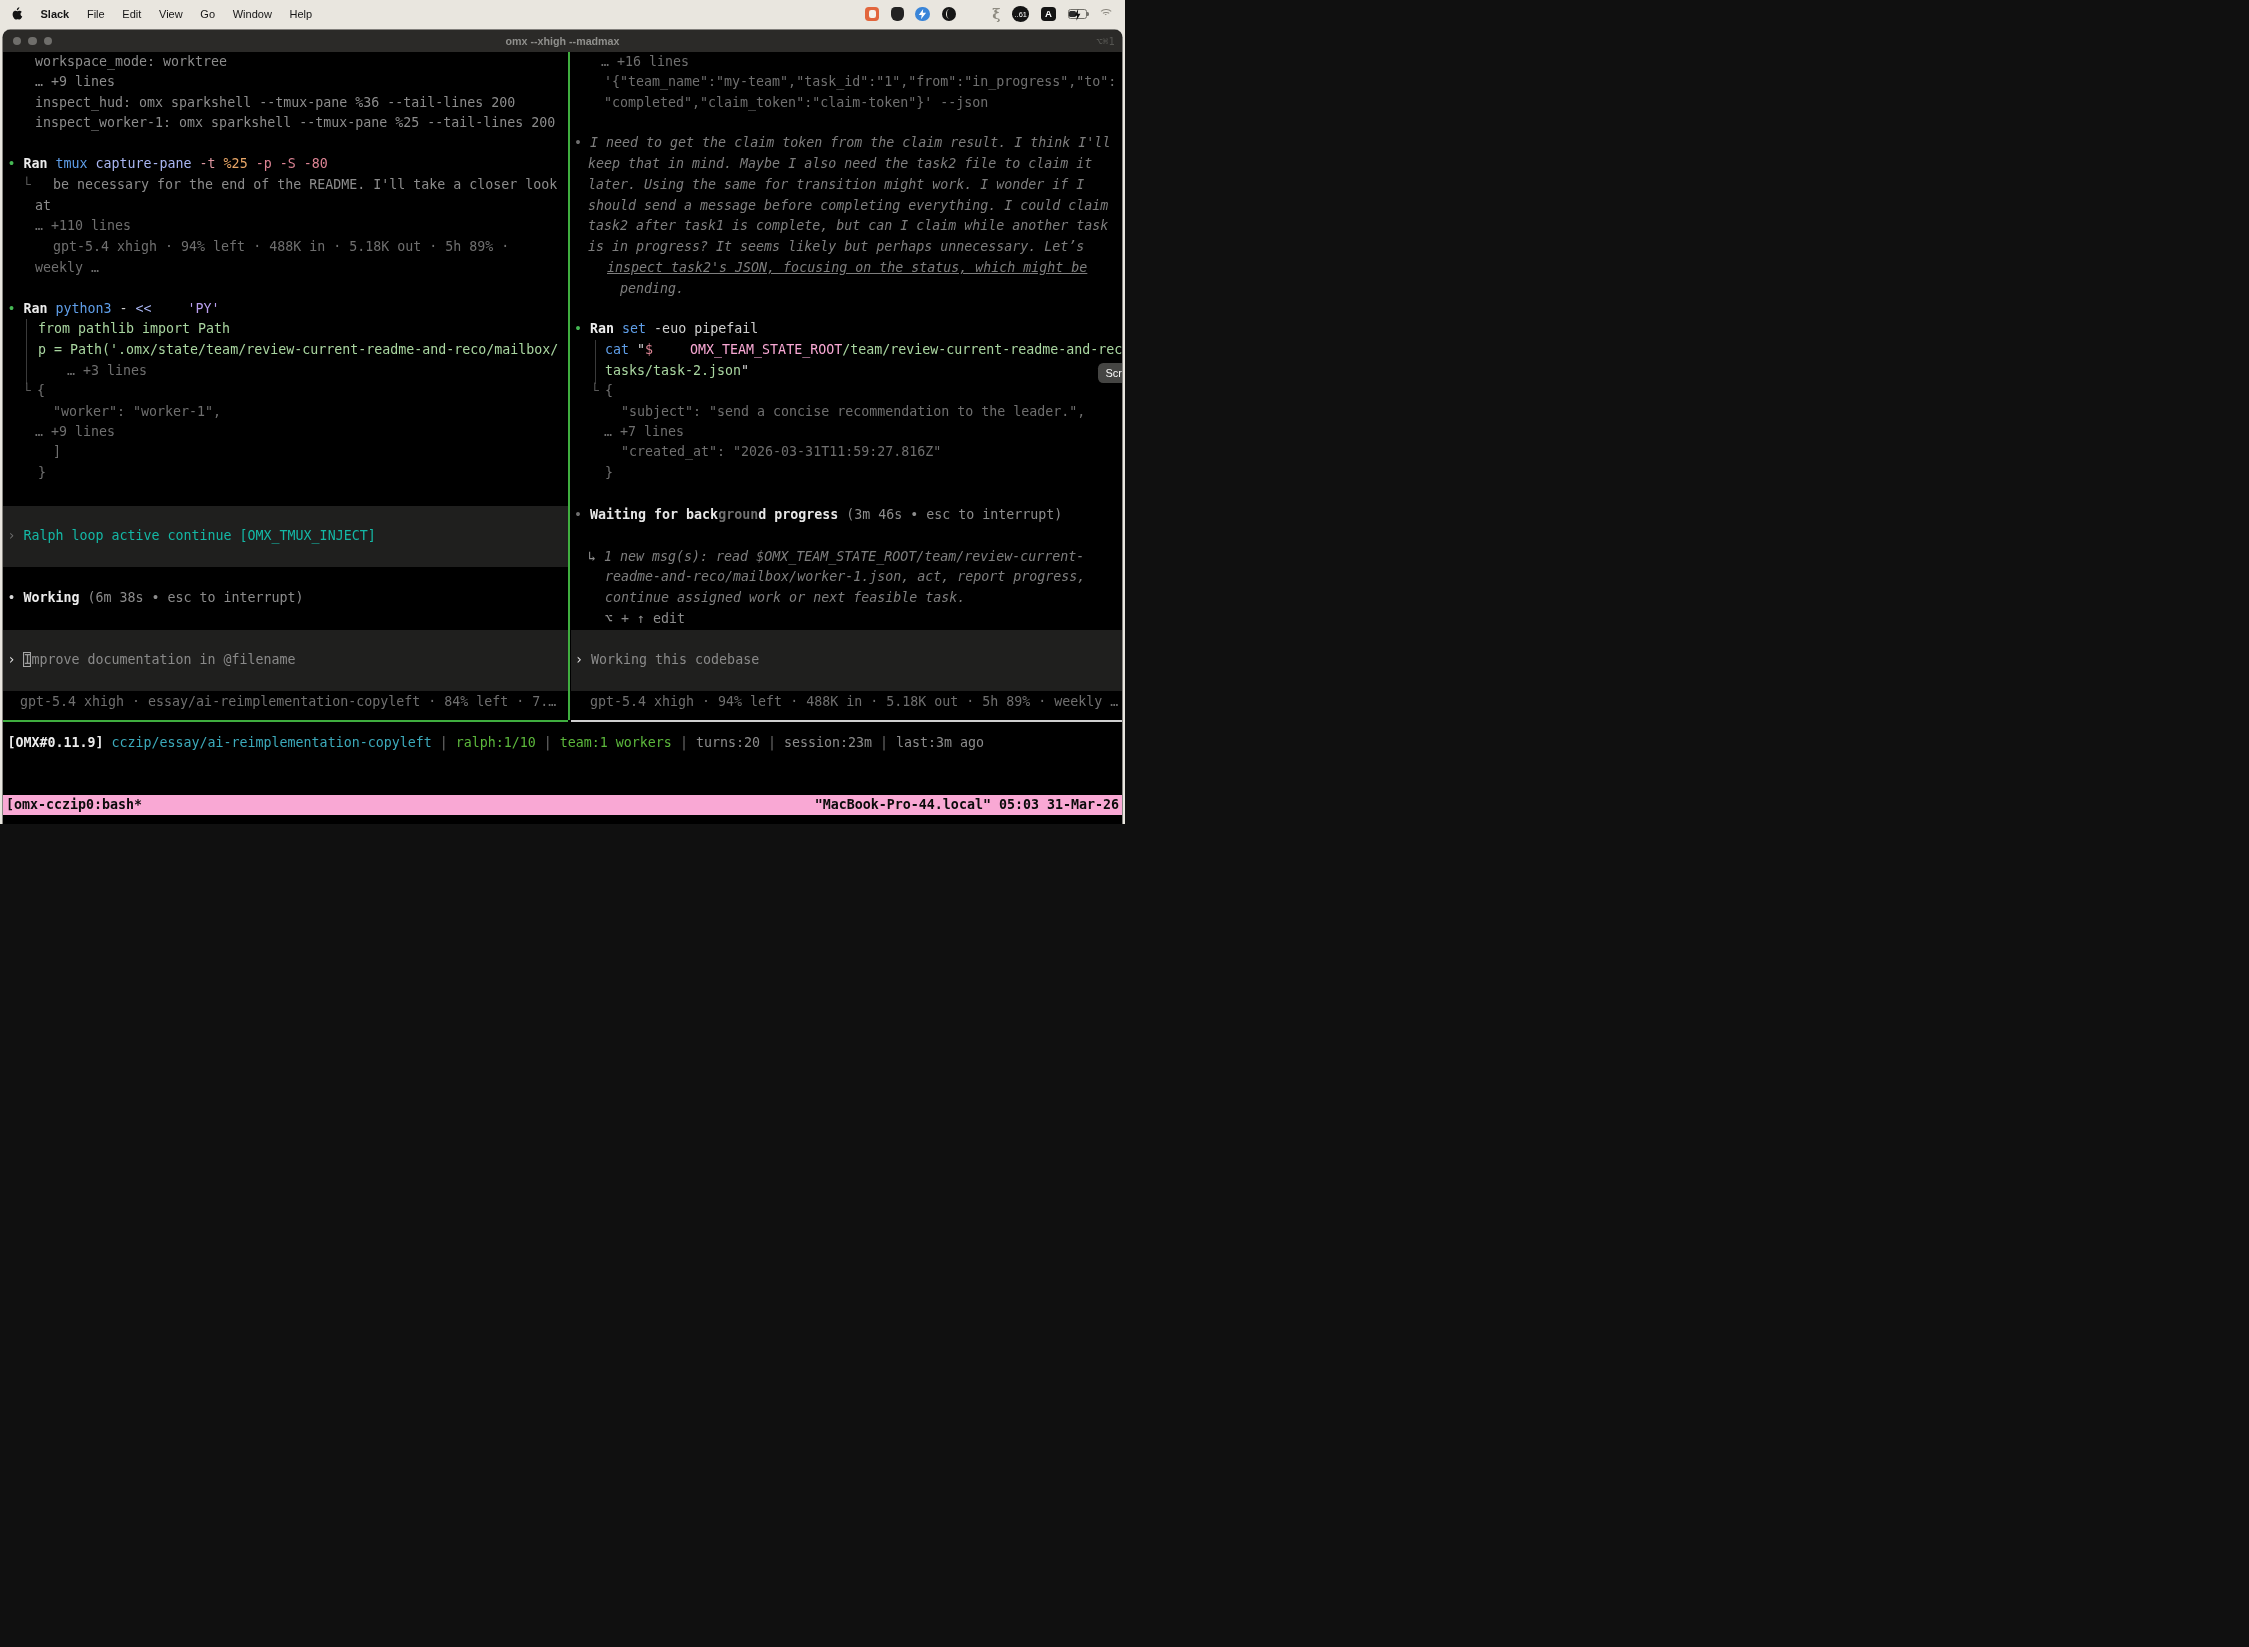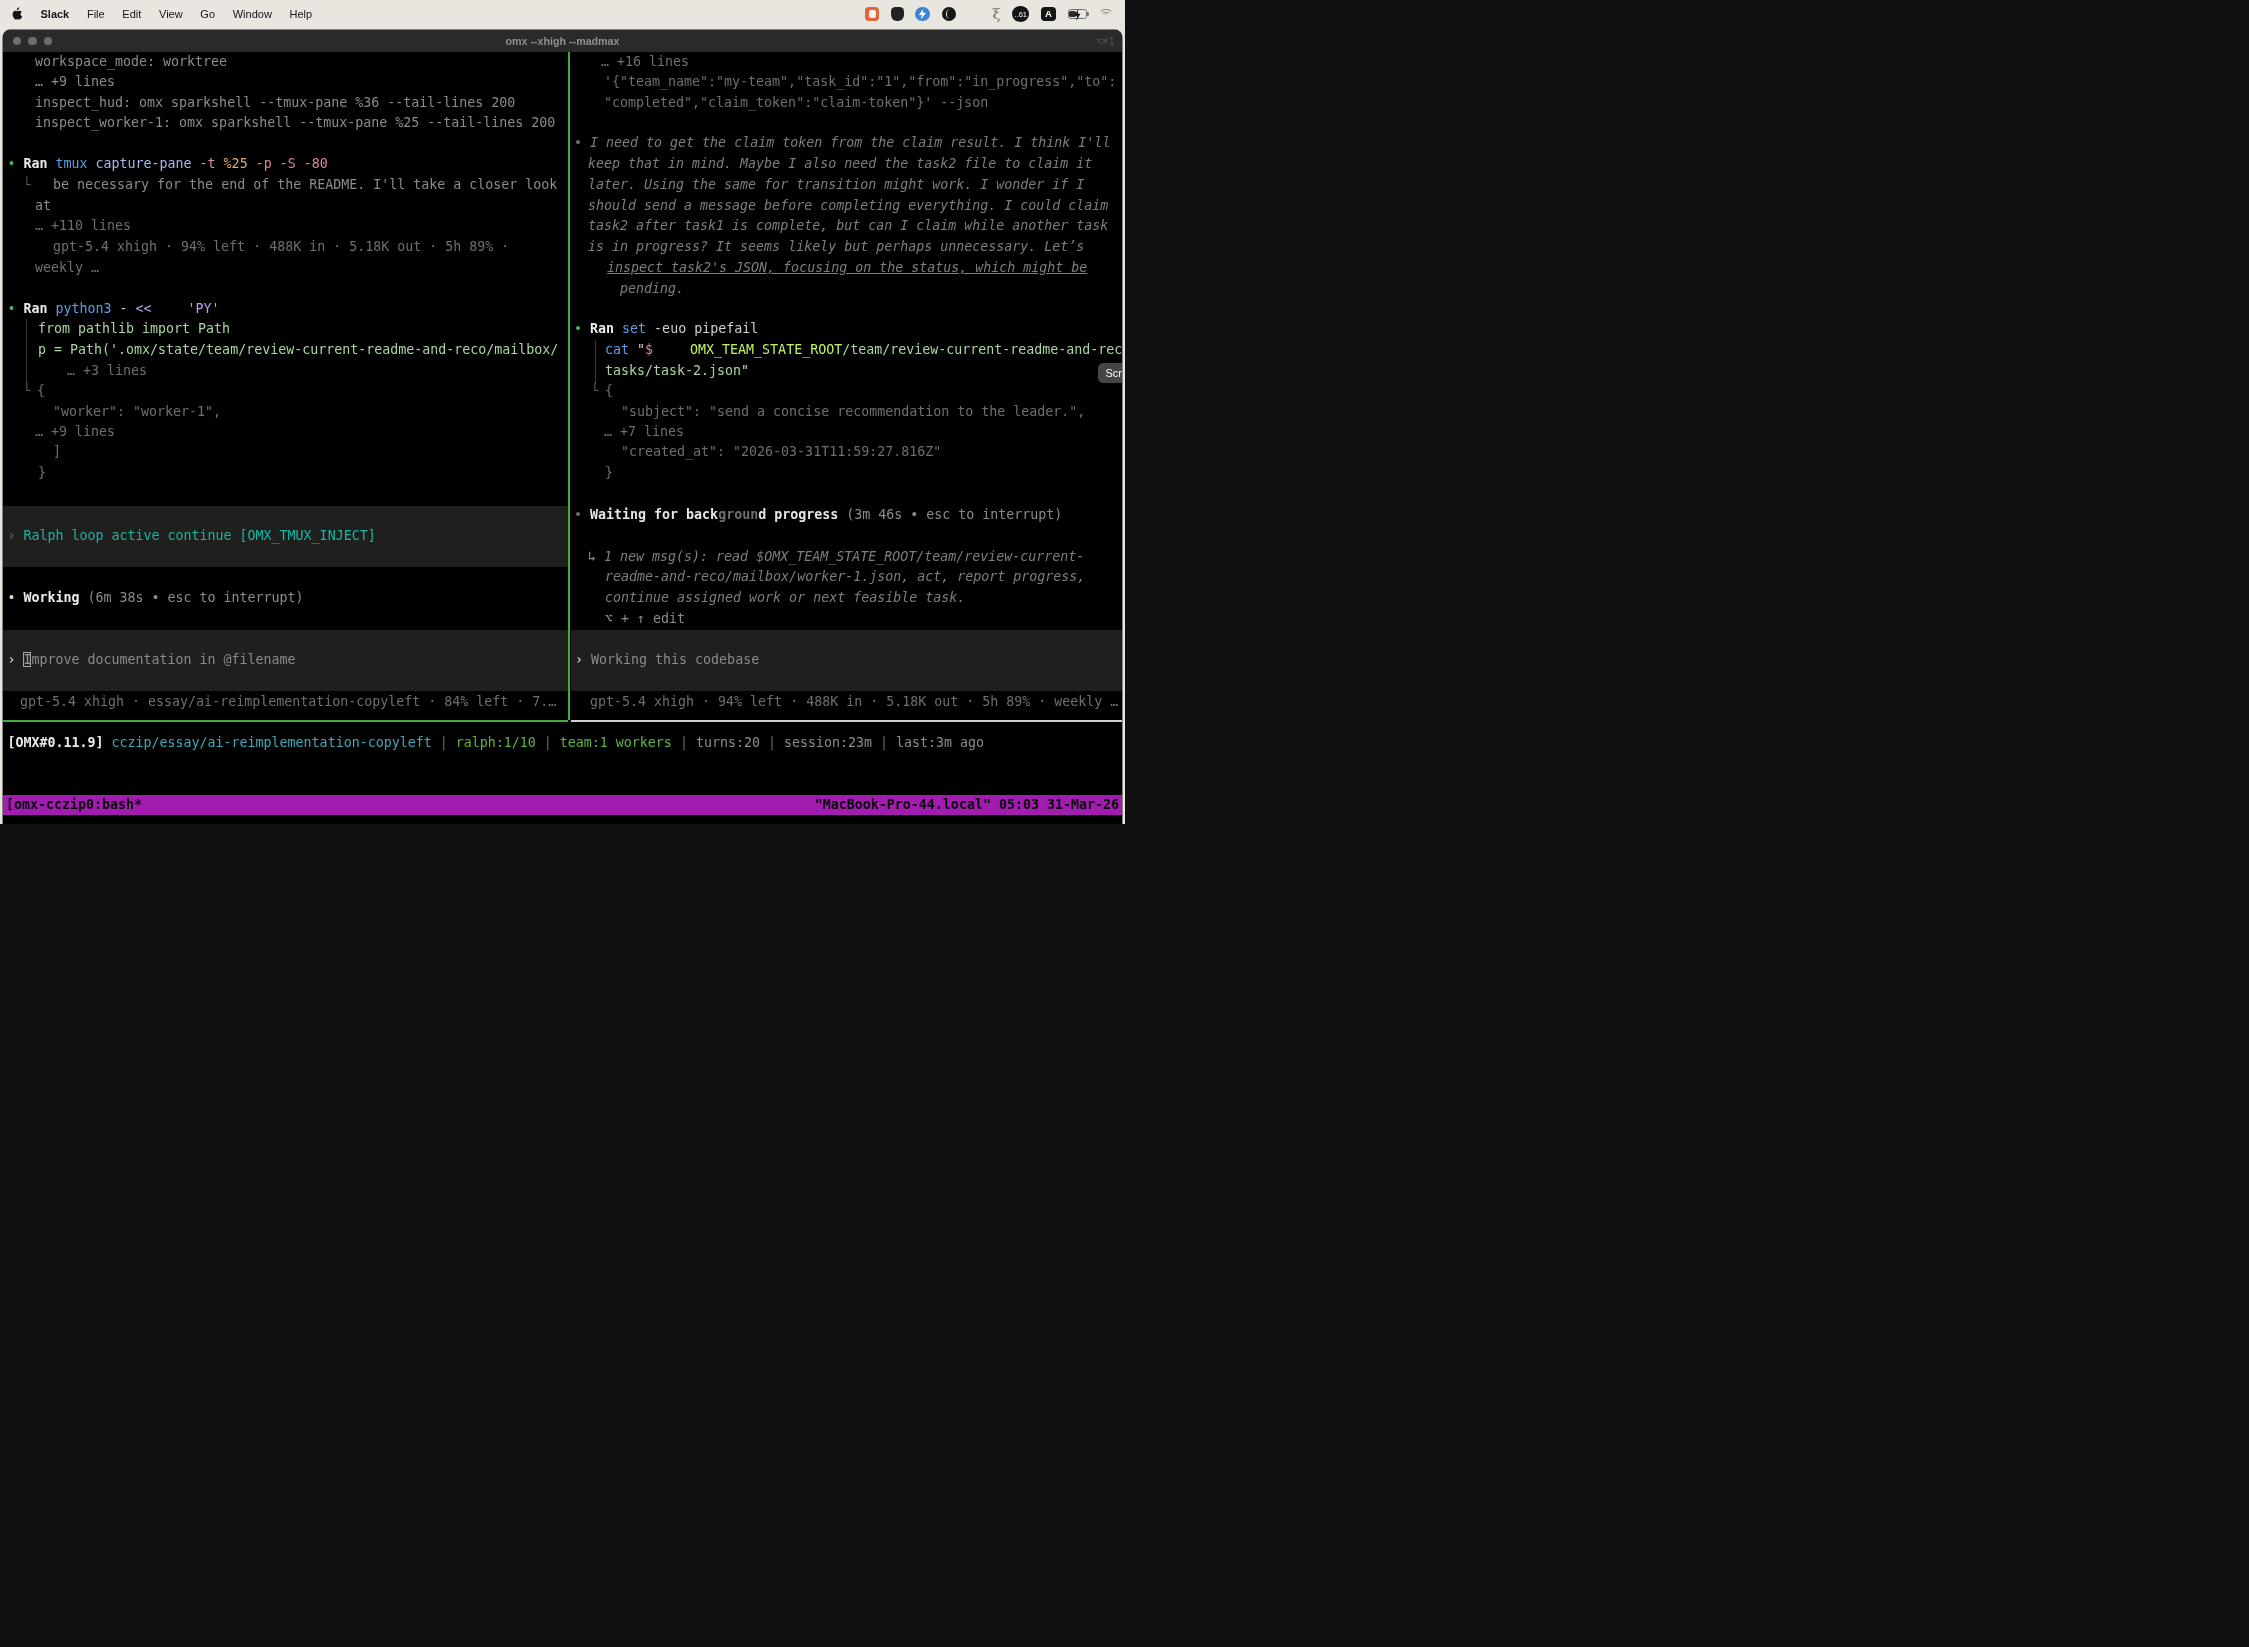--- a/index.html
+++ b/index.html
@@ -71,21 +71,21 @@
   .gb { color:#45b854; }                 
   .dimb { color:#6e6e6e; }               
   .wt { color:#ececec; font-weight:bold; }
   .bl { color:#5f9ee8; }
   .lv { color:#a9b6f2; }
   .pk { color:#dd96a0; }
   .or { color:#e8a667; }
   .rs { color:#dd8494; }
   .pu { color:#b99fee;margin-left:36px; }
   .grn { color:#a9d6a0; }
-  .varc { color:#bef264;padding-left:37px; }
+  .varc { color:#f9a8d4;padding-left:37px; }
   .qt { color:#d6d6d6; }
   .lt { color:#cfcfcf; }
   .mid { color:#8c8c8c; }
   .dim { color:#6f6f6f; }
   .it { font-style:italic; color:#7e7e7e; }
   .elb { color:#5a5a5a; margin-right:22px; }
   .elb2 { color:#5a5a5a; margin-right:5.9px; }
   .chv { color:#e4e4e4; }
   .cur { box-shadow:inset 0 0 0 1.1px #a6a6a6; color:#9a9a9a; }
   .inputtxt { color:#8a8a8a; }
@@ -93,21 +93,21 @@
   .wb2 { color:#6f6f6f; font-weight:bold; }
 
   .toast { position:absolute; left:1095px; top:311px; height:20px; width:52px;
            background:#454543; border-radius:5.2px; color:#fafafa;
            font-family:"Liberation Sans",sans-serif; font-size:11px;
            display:flex; align-items:center; padding-left:7.4px; }
 
   .omxrow { position:absolute; left:4.4px; top:681px; height:20.7px; white-space:pre; }
   .cyan { color:#3caabb; } .sgr { color:#5cb83c; } .sep { color:#6a6a6a; margin:0 8px; }
 
-  .tmuxbar { position:absolute; left:0; right:0; top:743px; height:20px; background:#a21caf;
+  .tmuxbar { position:absolute; left:0; right:0; top:743px; height:20px; background:#f9a8d4;
              color:#0a0a0a; display:flex; align-items:center; justify-content:space-between;
              padding:0 3px; font-weight:bold; font-size:13.3px; }
 </style>
 </head>
 <body>
 
 <div class="screen">
 
   <div class="menubar">
     <div class="mb-left">

